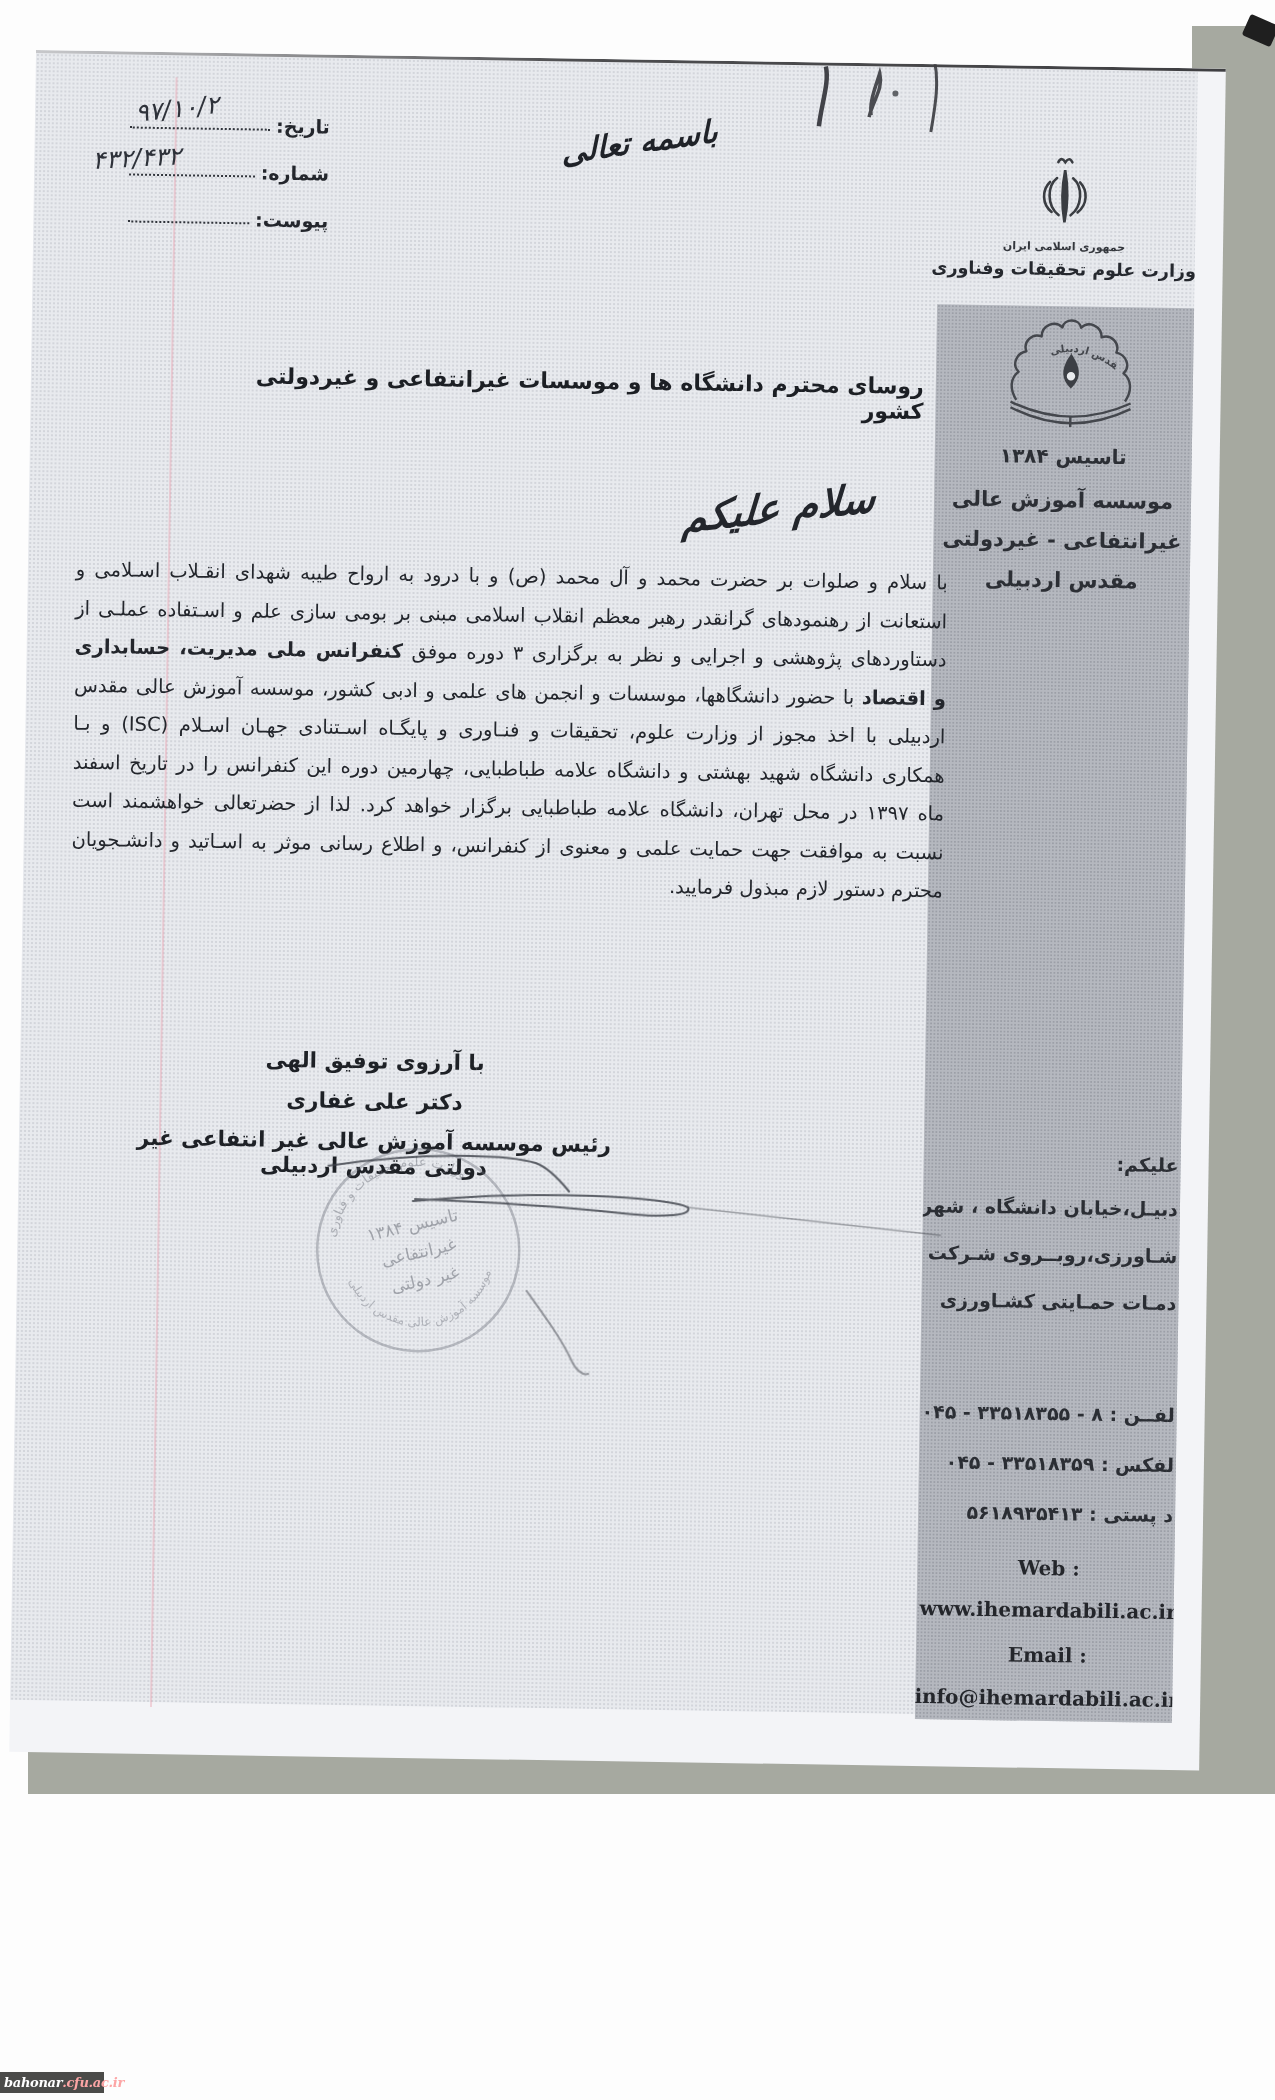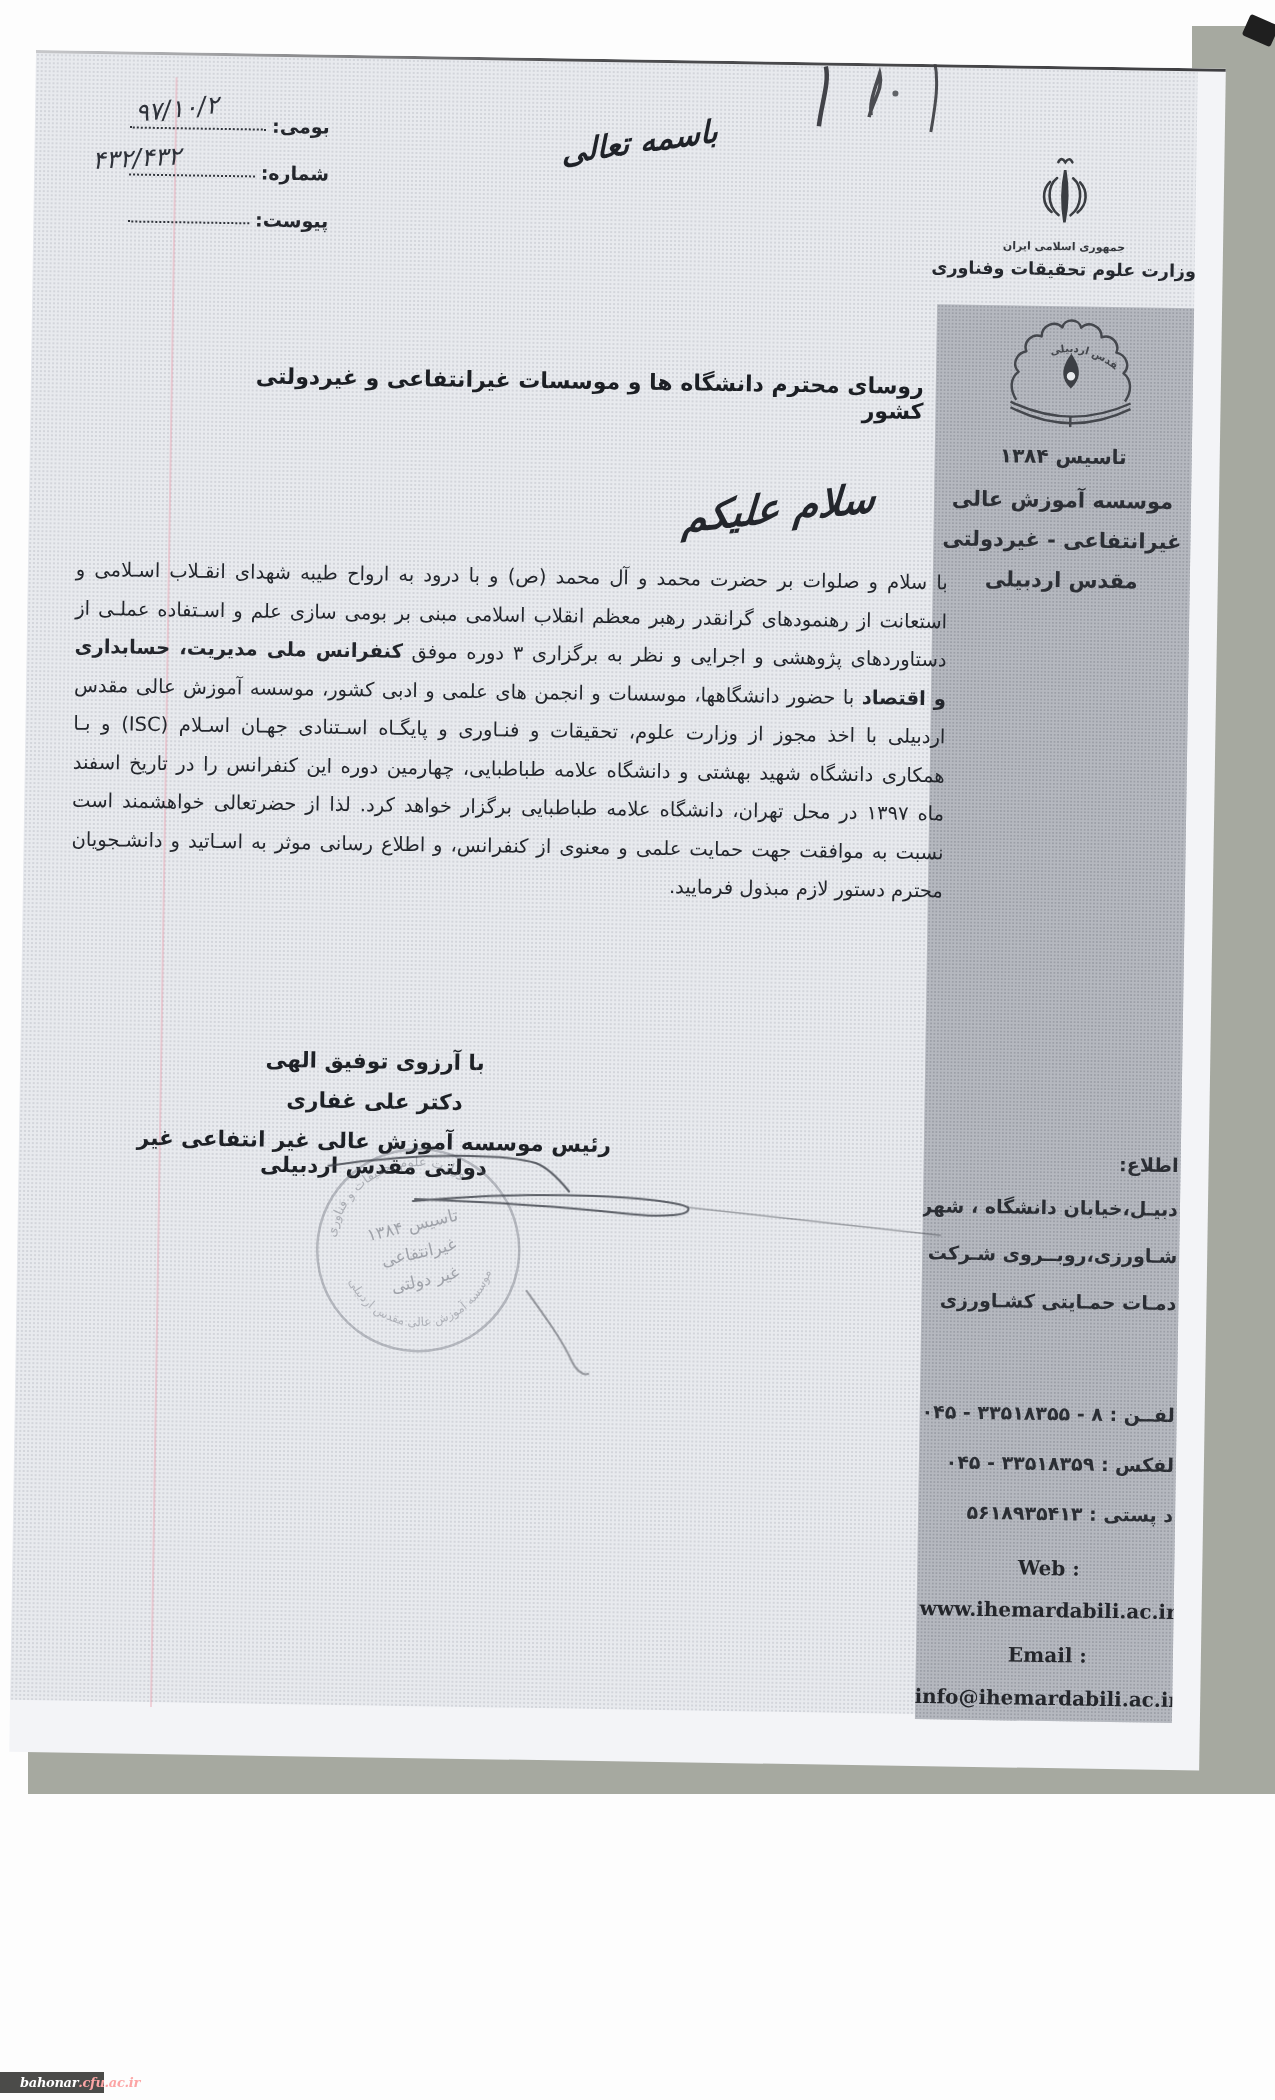--- a/index.html
+++ b/index.html
@@ -75,21 +75,21 @@
 
   .closing{position:absolute;left:85px;top:993px;width:540px;text-align:center;direction:rtl;
            font-size:21.5px;font-weight:700;color:#1e2126;}
   .closing div{margin-bottom:15px;}
 
   .stamp{position:absolute;left:295px;top:1088px;opacity:.72;transform:rotate(-14deg);}
   .signature{position:absolute;left:255px;top:1075px;}
   .top-marks{position:absolute;left:740px;top:-2px;}
 
   .watermark{position:absolute;left:0;top:2072px;width:104px;height:21px;background:#4b4b49;
-             display:flex;align-items:center;padding-left:20px;box-sizing:border-box;
+             display:flex;align-items:center;padding-left:4px;box-sizing:border-box;
              font-family:"DejaVu Serif",serif;font-style:italic;font-weight:700;font-size:13px;letter-spacing:-.3px;white-space:nowrap;}
   .wm-site{color:#ffffff;}
   .wm-domain{color:#fca5a5;}
 </style>
 </head>
 <body>
 
 <div class="canvas">
 
   <div class="scan-bg-right"></div>
@@ -102,21 +102,21 @@
 
     <svg class="top-marks" width="220" height="72" viewBox="0 0 220 72">
       <path d="M44 66 C46 44 54 22 50 6" stroke="#24262b" stroke-width="4.5" fill="none" opacity=".85"></path>
       <path d="M94 56 C98 38 108 28 104 12 C100 26 94 40 96 54" stroke="#24262b" stroke-width="3.5" fill="none" opacity=".8"></path>
       <path d="M156 70 C160 44 164 20 158 -4" stroke="#24262b" stroke-width="3" fill="none" opacity=".8"></path>
       <circle cx="120" cy="32" r="3" fill="#2a2c31" opacity=".7"></circle>
     </svg>
 
     <div class="meta">
       <div class="row">
-        <span class="lbl">بومی:</span>
+        <span class="lbl">تاریخ:</span>
         <span class="dots"></span>
       </div>
       <div class="row">
         <span class="lbl">شماره:</span>
         <span class="dots"></span>
       </div>
       <div class="row">
         <span class="lbl">پیوست:</span>
         <span class="dots"></span>
       </div>
@@ -154,21 +154,21 @@
         <path id="logoArc" d="M34 62 Q80 26 126 62" fill="none"></path>
         <text font-size="11" fill="#44474d" font-weight="bold">
           <textPath href="#logoArc" startOffset="28%">مقدس اردبیلی</textPath>
         </text>
       </svg>
       <div class="strip-txt established">تاسیس ۱۳۸۴</div>
       <div class="strip-txt iname1">موسسه آموزش عالی</div>
       <div class="strip-txt iname2">غیرانتفاعی - غیردولتی</div>
       <div class="strip-txt iname3">مقدس اردبیلی</div>
 
-      <div class="clip-right addr0">اطلاع:</div>
+      <div class="clip-right addr0">علیکم:</div>
       <div class="clip-right addr1">دبیـل،خیابان دانشگاه ، شهرک</div>
       <div class="clip-right addr2">شـاورزی،روبــروی شـرکت</div>
       <div class="clip-right addr3">دمـات حمـایتی کشـاورزی</div>
 
       <div class="clip-right ph1">لفــن : ۸ - ۳۳۵۱۸۳۵۵ - ۰۴۵</div>
       <div class="clip-right ph2">لفکس : ۳۳۵۱۸۳۵۹ - ۰۴۵</div>
       <div class="clip-right ph3">د پستی : ۵۶۱۸۹۳۵۴۱۳</div>
 
       <div class="latin web-lbl">Web :</div>
       <div class="latin web-url">www.ihemardabili.ac.ir</div>

